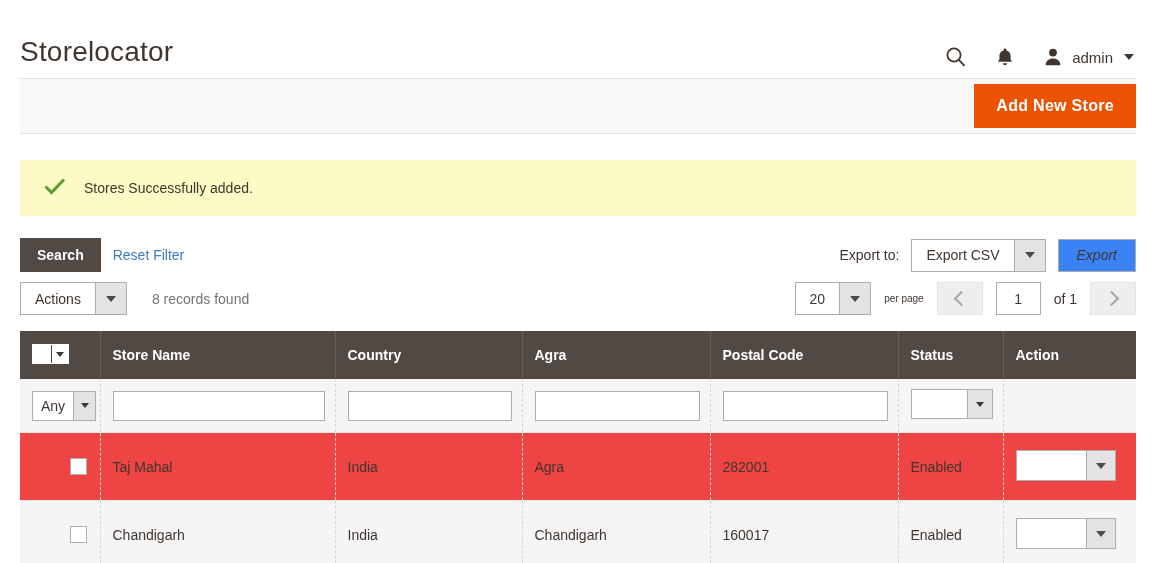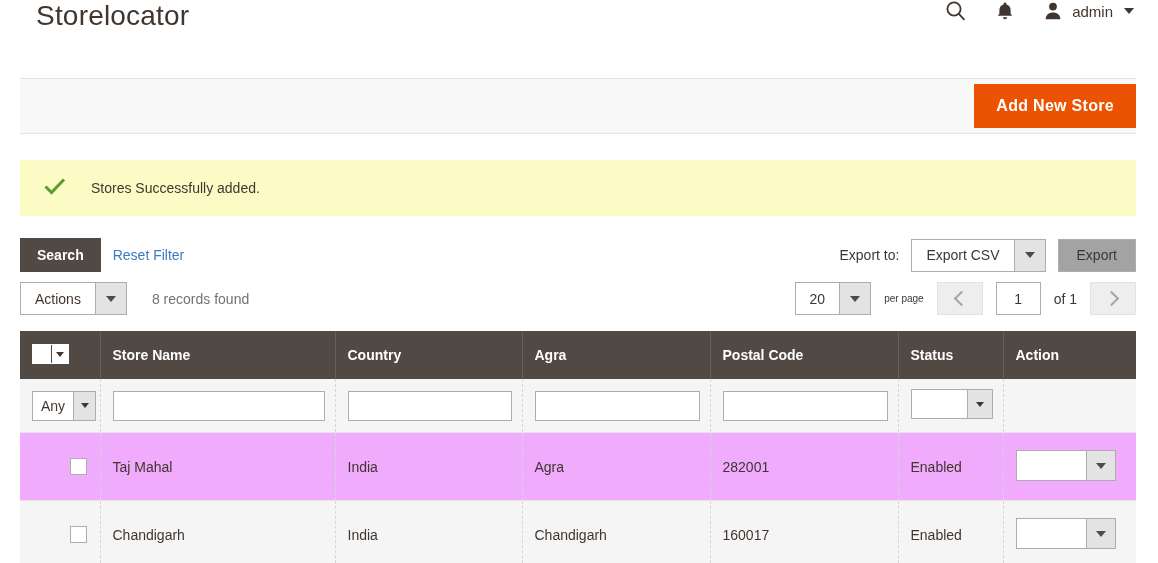--- a/index.html
+++ b/index.html
@@ -16,23 +16,23 @@
   }
   .page {
     position: relative;
     width: 1158px;
     height: 563px;
   }
 
   
   .page-header {
     height: 68px;
-    padding: 0 22px 0 36px;
-    display: flex;
-    align-items: flex-start;
+    padding: 0 22px 0 20px;
+    display: flex;
+    align-items: flex-end;
     justify-content: space-between;
     background: #ffffff;
   }
   .page-title {
     font-size: 28px;
     font-weight: 400;
     color: #41362f;
     letter-spacing: 0.2px;
   }
   .header-actions {
@@ -93,21 +93,21 @@
     line-height: 1;
   }
 
   
   .message-success {
     margin: 26px 22px 0 20px;
     background: #fdfbc5;
     padding: 17px 20px 17px 24px;
     display: flex;
     align-items: center;
-    gap: 25px;
+    gap: 18px;
     box-sizing: border-box;
   }
   .check-icon { flex: none; }
   .message-text {
     font-size: 14px;
     color: #41362f;
   }
 
   
   .grid-top {
@@ -171,29 +171,30 @@
     align-items: center;
     justify-content: center;
   }
   .arrow-glyph {
     width: 0; height: 0;
     border-left: 5px solid transparent;
     border-right: 5px solid transparent;
     border-top: 6px solid #514943;
   }
   .btn-secondary {
-    background: #a3a3a3;
+    background: #3b82f6;
     border: 1px solid #adadad;
     color: #41362f;
     font-family: "Liberation Sans", sans-serif;
     font-size: 14px;
     height: 33px;
     padding: 0 18px;
     cursor: pointer;
     box-sizing: border-box;
+    font-style: italic;
   }
 
   .grid-second {
     margin: 10px 22px 0 20px;
     display: flex;
     align-items: center;
     justify-content: space-between;
   }
   .grid-second-left {
     display: flex;
@@ -346,21 +347,21 @@
   .filter-select.any { width: 64px; }
   .filter-select.status { width: 82px; }
   .filter-select.status .sel-value { flex: 1; }
 
   tr.data-row td {
     font-size: 14px;
     color: #41362f;
     padding: 17px 10px 17px 12px;
     border-right: 1px dashed #d6d6d6;
     border-bottom: 1px solid #e3e3e3;
-    background: #f0abfc;
+    background: #ef4444;
     box-sizing: border-box;
     vertical-align: middle;
   }
   tr.data-row td:last-child { border-right: none; }
   tr.data-row.alt td { background: #f5f5f5; }
   .row-check {
     width: 17px;
     height: 17px;
     border: 1px solid #adadad;
     background: #ffffff;

